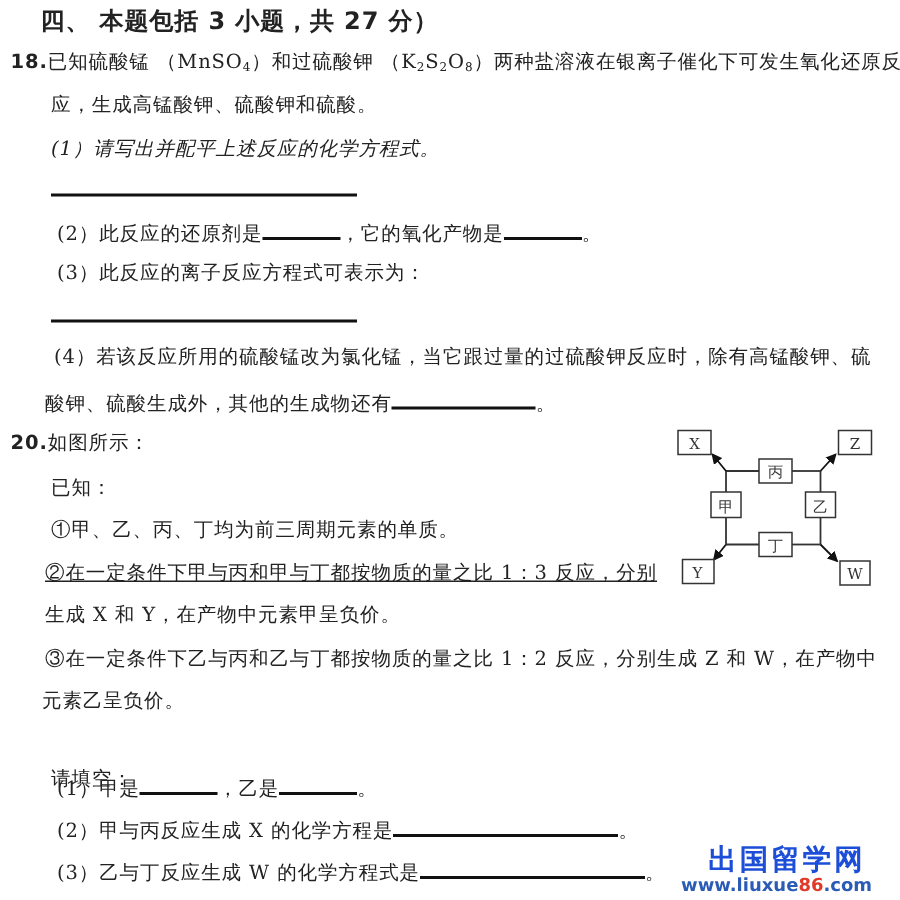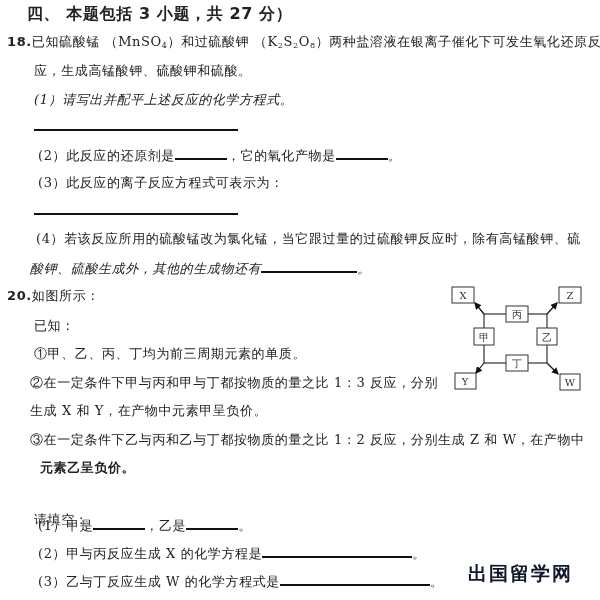--- a/index.html
+++ b/index.html
@@ -9,21 +9,21 @@
     font-family: "DejaVu Serif", "Liberation Serif", serif;
     font-size: 13px;
   }
   .line { position: absolute; white-space: nowrap; line-height: 16px; letter-spacing: 0.6px; }
   .b { font-weight: bold; font-family: "DejaVu Sans", "Liberation Sans", sans-serif; }
   .blank { display: inline-block; border-bottom: 2px solid #111; height: 12px; vertical-align: baseline; }
   .rule { position: absolute; height: 0; border-top: 2px solid #111; }
   .sub { font-size: 8px; vertical-align: -2px; }
   svg text { font-family: "DejaVu Serif", "Liberation Serif", serif; }
   .wm { position: absolute; left: 468px; top: 563px; text-align: center; }
-  .wm-cn { font-family: "DejaVu Sans", "Liberation Sans", sans-serif; font-size: 19px; color: #0f172a; letter-spacing: 2px; line-height: 20px; font-weight: bold; }
+  .wm-cn { font-family: "DejaVu Sans", "Liberation Sans", sans-serif; font-size: 19px; color: #1d4ed8; letter-spacing: 2px; line-height: 20px; font-weight: bold; }
   .wm-url { font-family: "DejaVu Sans", "Liberation Sans", sans-serif; font-size: 12px; line-height: 14px; color: #2a5bb5; font-weight: bold; margin-left: -14px; }
   .wm-url .hl { color: #e03a2a; }
 </style>
 </head>
 <body>
 
 <div class="line b" style="left:7px; top:6px; font-size:16px;margin-left:20px;">四、 本题包括 3 小题，共 27 分）</div>
 
 <div class="line" style="left:7px; top:34px;">
   <span class="b">18.</span><span>已知硫酸锰 （MnSO</span><span class="sub">4</span><span>）和过硫酸钾 （K</span><span class="sub">2</span><span>S</span><span class="sub">2</span><span>O</span><span class="sub">8</span><span>）两种盐溶液在银离子催化下可发生氧化还原反</span>
@@ -32,33 +32,33 @@
 <div class="line" style="left:34px; top:92px;font-style:italic;">(1）请写出并配平上述反应的化学方程式。</div>
 <div class="rule" style="left:34px; top:129px; width:204px;"></div>
 
 <div class="line" style="left:38px; top:146px;">
   <span>(2）此反应的还原剂是</span><span class="blank" style="width:52px;"></span><span>，它的氧化产物是</span><span class="blank" style="width:52px;"></span><span>。</span>
 </div>
 <div class="line" style="left:38px; top:175px;">(3）此反应的离子反应方程式可表示为：</div>
 <div class="rule" style="left:34px; top:213px; width:204px;"></div>
 
 <div class="line" style="left:36px; top:231px;">(4）若该反应所用的硫酸锰改为氯化锰，当它跟过量的过硫酸钾反应时，除有高锰酸钾、硫</div>
-<div class="line" style="left:30px; top:259px;font-style:italic;">
+<div class="line" style="left:30px; top:259px;">
   <span>酸钾、硫酸生成外，其他的生成物还有</span><span class="blank" style="width:96px;"></span><span>。</span>
 </div>
 
 <div class="line" style="left:7px; top:288px;">
   <span class="b">20.</span><span>如图所示：</span>
 </div>
 <div class="line" style="left:34px; top:318px;">已知：</div>
 <div class="line" style="left:34px; top:346px;">①甲、乙、丙、丁均为前三周期元素的单质。</div>
-<div class="line" style="left:30px; top:375px;">②在一定条件下甲与丙和甲与丁都按物质的量之比 1：3 反应，分别</div>
+<div class="line" style="left:30px; top:375px;text-decoration:underline;">②在一定条件下甲与丙和甲与丁都按物质的量之比 1：3 反应，分别</div>
 <div class="line" style="left:30px; top:403px;">生成 X 和 Y，在产物中元素甲呈负价。</div>
 <div class="line" style="left:30px; top:432px;">③在一定条件下乙与丙和乙与丁都按物质的量之比 1：2 反应，分别生成 Z 和 W，在产物中</div>
-<div class="line" style="left:40px; top:460px;font-weight:bold;">元素乙呈负价。</div>
+<div class="line" style="left:28px; top:460px;">元素乙呈负价。</div>
 <div class="line" style="left:34px; top:512px;">请填空：</div>
 
 <div class="line" style="left:38px; top:516px;">
   <span>(1）甲是</span><span class="blank" style="width:52px;"></span><span>，乙是</span><span class="blank" style="width:52px;"></span><span>。</span>
 </div>
 <div class="line" style="left:38px; top:544px;">
   <span>(2）甲与丙反应生成 X 的化学方程是</span><span class="blank" style="width:150px;"></span><span>。</span>
 </div>
 <div class="line" style="left:38px; top:572px;">
   <span>(3）乙与丁反应生成 W 的化学方程式是</span><span class="blank" style="width:150px;"></span><span>。</span>
@@ -107,13 +107,14 @@
     <text x="484" y="341">甲</text>
     <text x="547" y="341">乙</text>
     <text x="517" y="367">丁</text>
     <text x="465" y="385">Y</text>
     <text x="570" y="386">W</text>
   </g>
 </svg>
 
 <div class="wm">
   <div class="wm-cn">出国留学网</div>
+  <div class="wm-url"><span>www.liuxue</span><span class="hl">86</span><span>.com</span></div>
 </div>
 
 </body></html>

